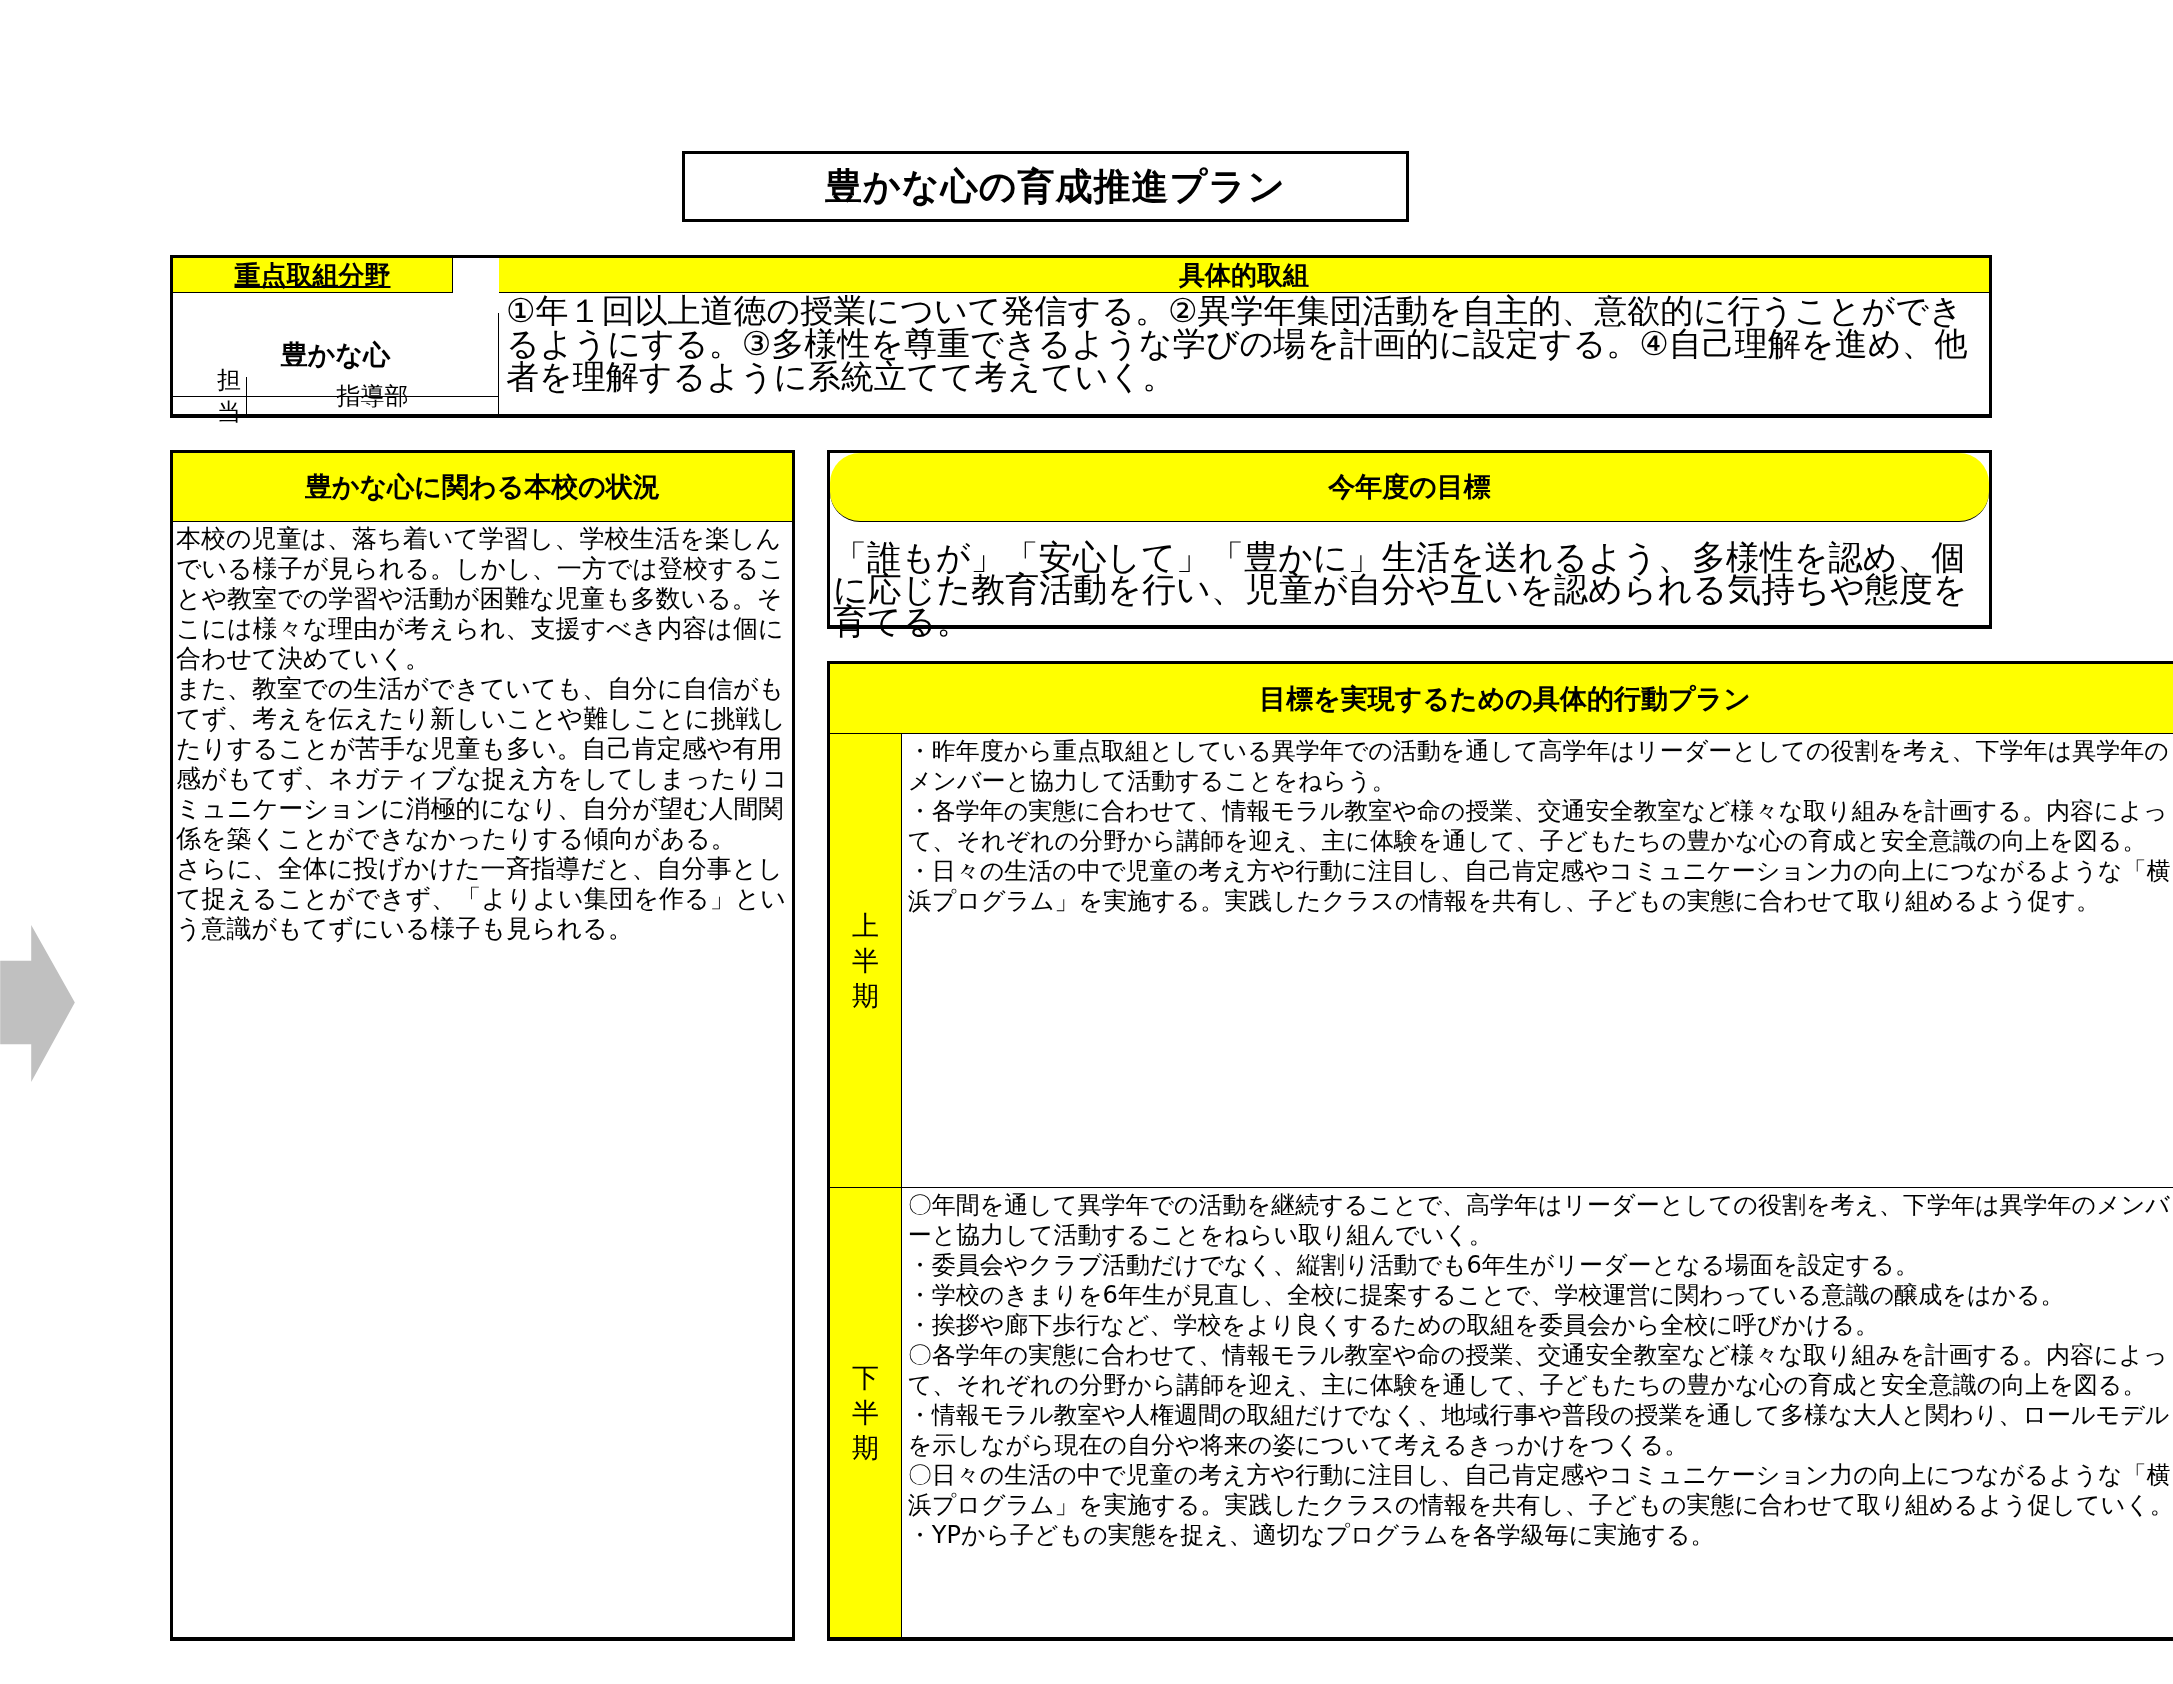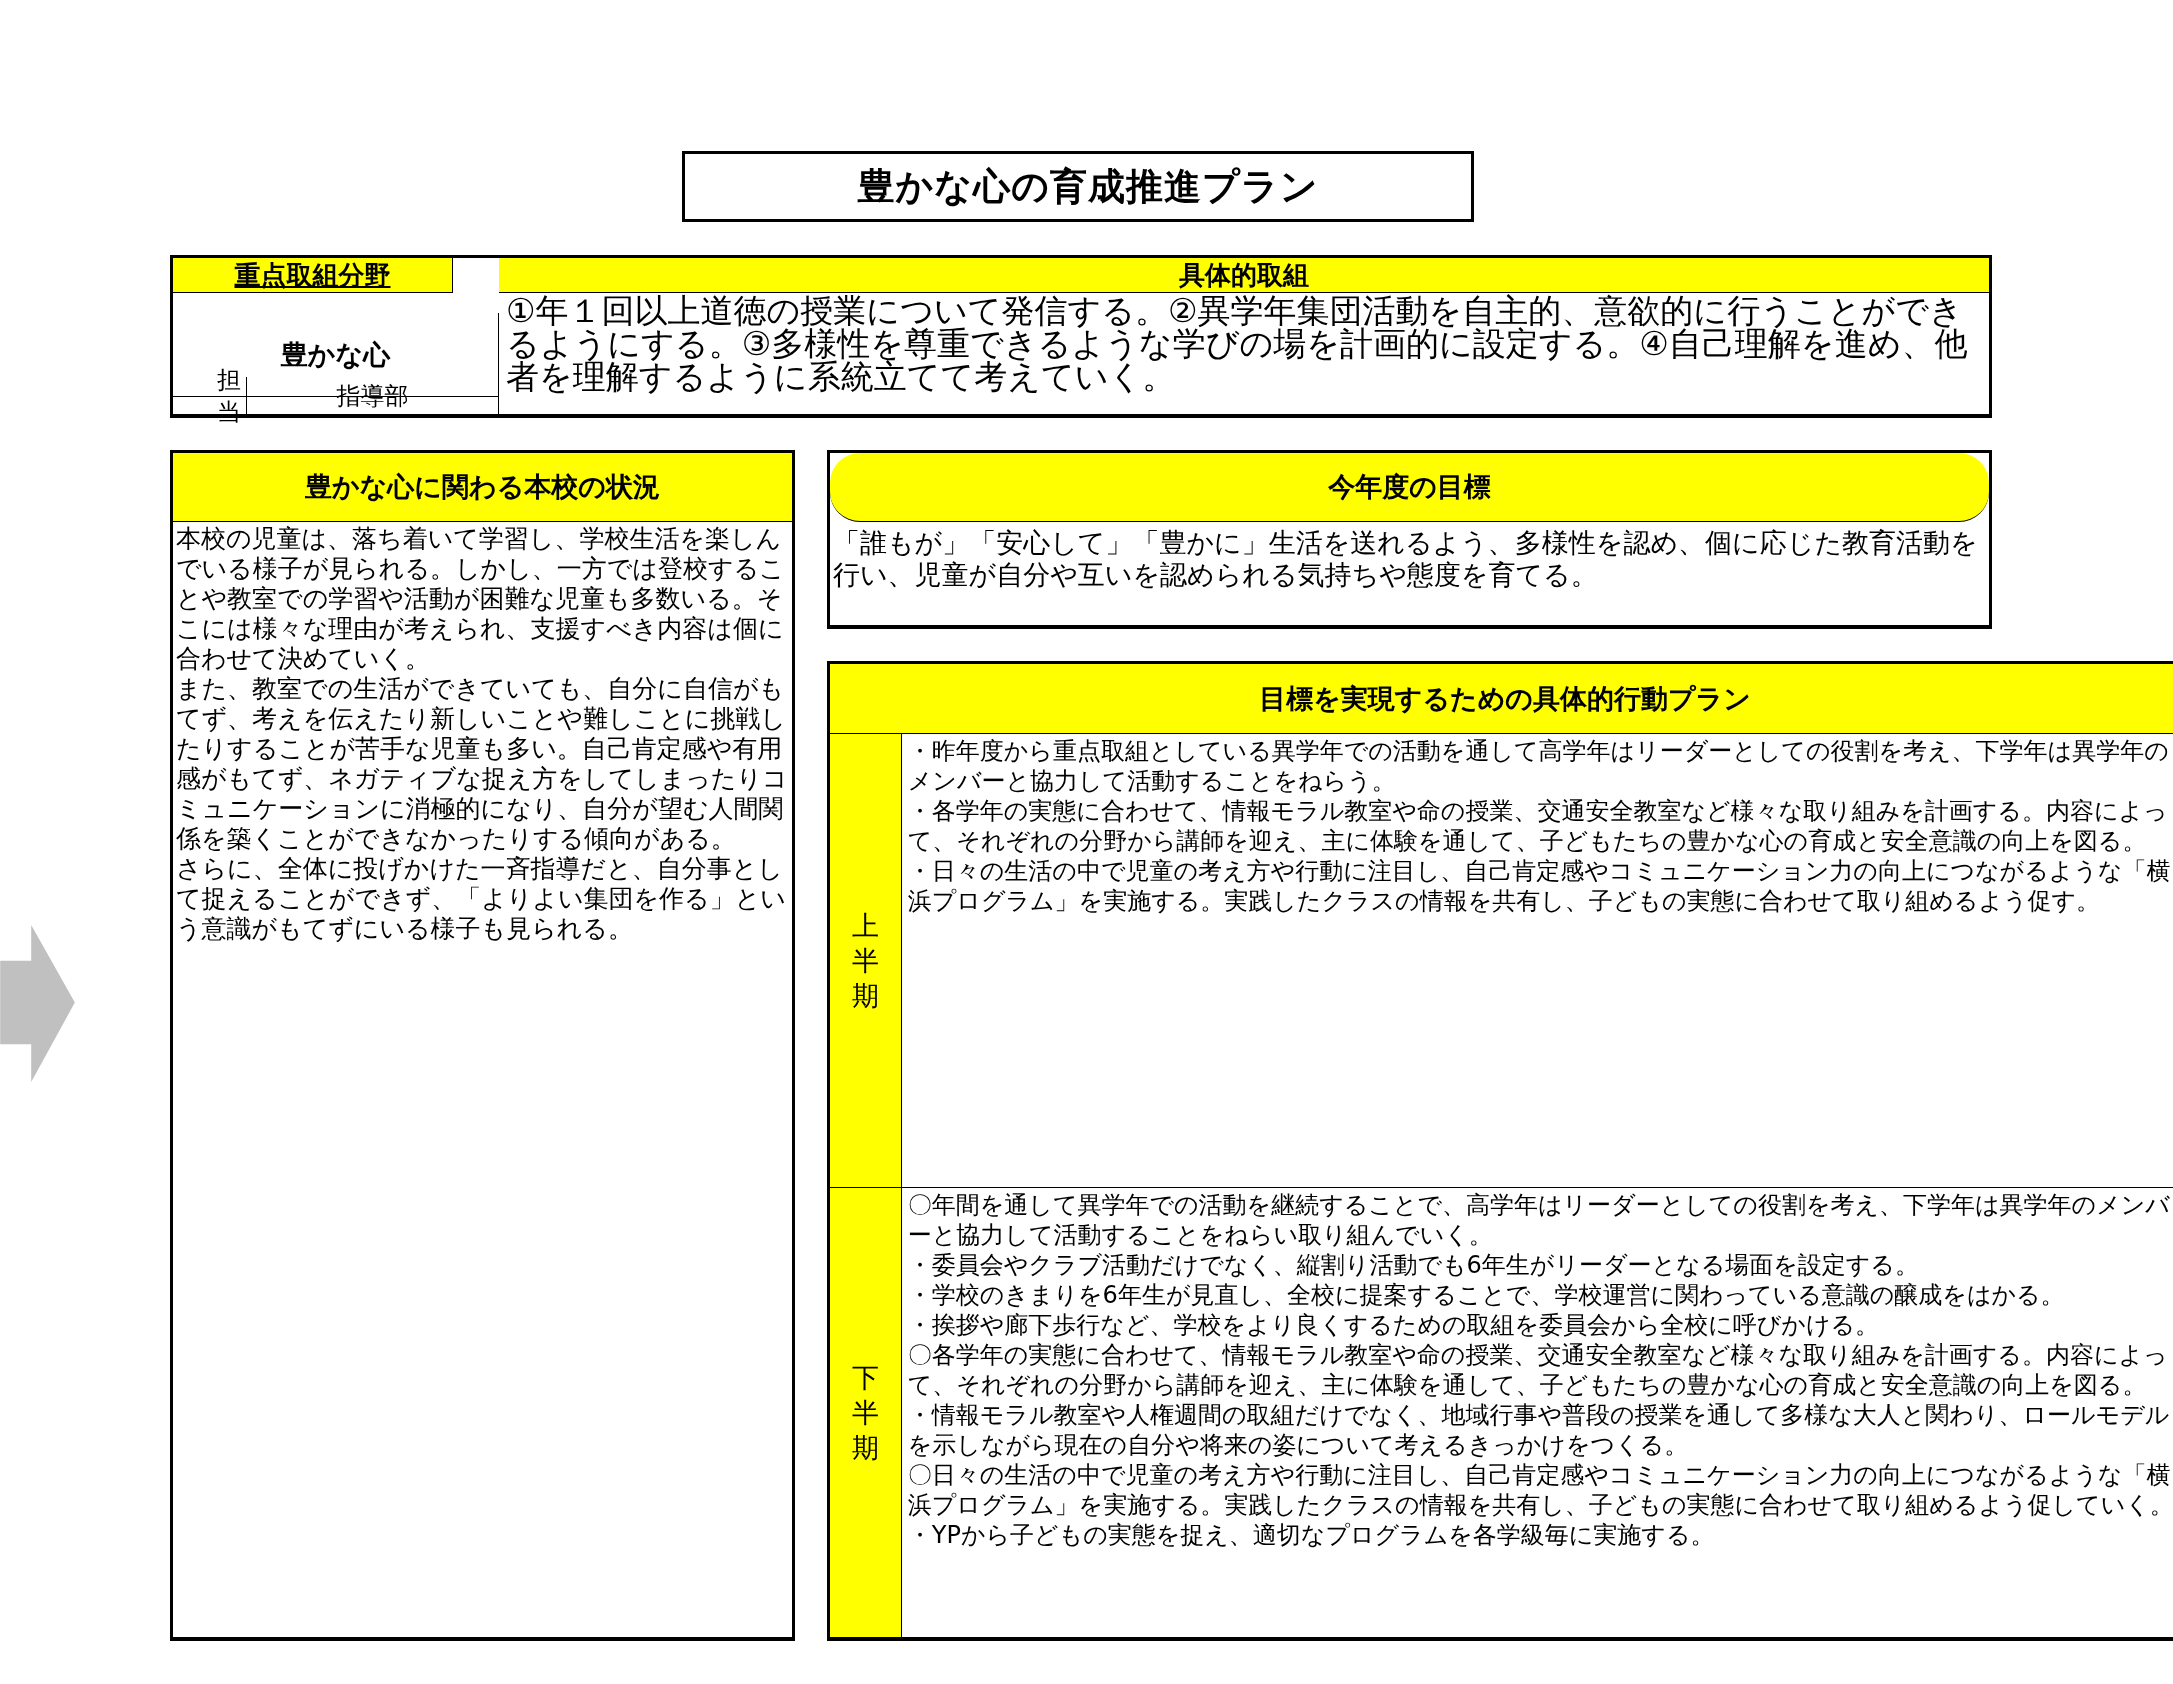--- a/index.html
+++ b/index.html
@@ -3,21 +3,21 @@
 <meta charset="utf-8">
 <style>
   * { box-sizing: border-box; margin: 0; padding: 0; }
   html, body { width: 2174px; height: 1685px; background: #ffffff; overflow: hidden; }
   body { position: relative; font-family: "DejaVu Sans", "Liberation Sans", sans-serif; color: #000; }
 
   .abs { position: absolute; }
 
   
   .title-box {
-    left: 682px; top: 151px; width: 792px; height: 71px;
+    left: 682px; top: 151px; width: 727px; height: 71px;
     border: 3.9px solid #000; background: #fff;
     display: flex; align-items: center; justify-content: center; padding-left: 20px;
   }
   .title-text { font-size: 37px; font-weight: bold; letter-spacing: 1px; }
 
   
   .top-table {
     left: 170px; top: 255px; width: 1822px; height: 163px;
     border: 3.9px solid #000; border-bottom-width: 4.9px;
   }
@@ -64,21 +64,21 @@
     display: flex; align-items: center; justify-content: center;
     font-size: 27px; font-weight: bold;
   }
   .panel-body { font-size: 25px; line-height: 30px; padding: 1.9px 3.9px 0 2.9px; }
 
   .status-panel { left: 170px; top: 450px; width: 625px; height: 1191px; }
   .status-panel .panel-head { height: 69px; }
 
   .goal-panel { left: 827px; top: 450px; width: 1165px; height: 179px; }
   .goal-panel .panel-head { height: 69px; border-radius: 30px; }
-  .goal-panel .panel-body { font-size: 27px; line-height: 32px; padding-top: 5px; }
+  .goal-panel .panel-body { font-size: 34px; line-height: 32px; padding-top: 19px; }
 
   .action-panel { left: 827px; top: 661px; width: 1356px; height: 980px; }
   .action-head { height: 70px; }
   .period-row { position: absolute; left: 0; right: 0; display: flex; }
   .period-row.first { top: 70px; height: 454px; border-bottom: 1.9px solid #000; }
   .period-row.second { top: 524px; bottom: 0; }
   .period-label {
     width: 72px; background: #ffff00; border-right: 1.9px solid #000;
     display: flex; flex-direction: column; align-items: center; justify-content: center;
     font-size: 27px; line-height: 35px;

